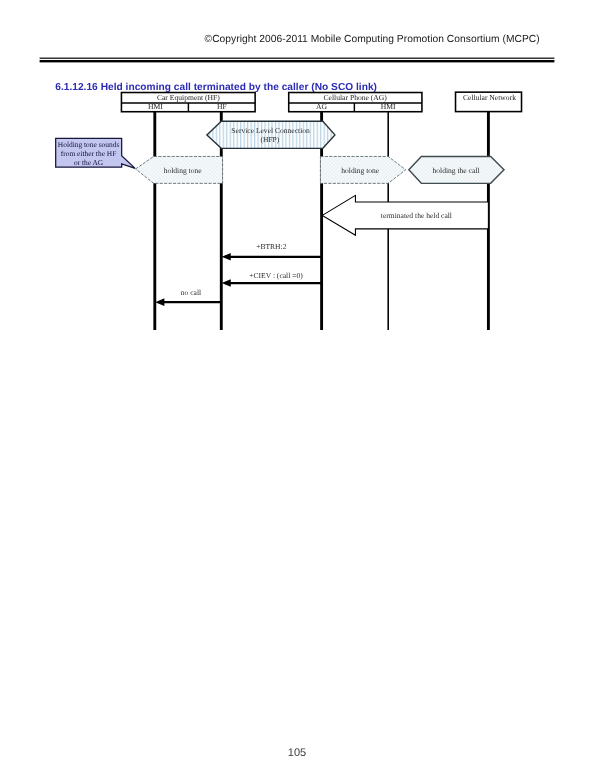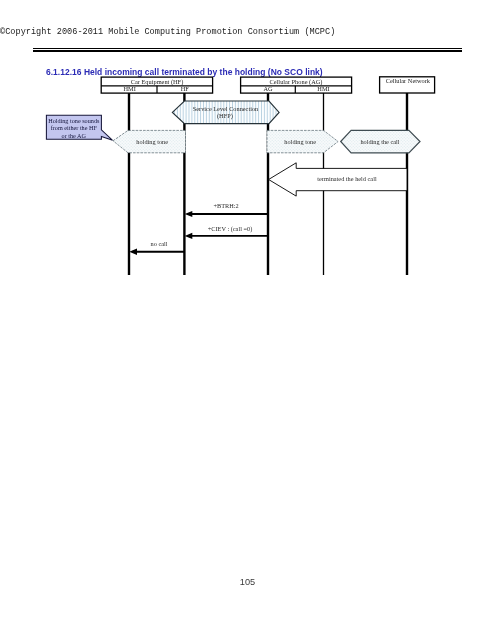--- a/index.html
+++ b/index.html
@@ -1,36 +1,36 @@
 <!DOCTYPE html>
 <html><head>
 <meta charset="utf-8">
 <style>
   html,body{margin:0;padding:0;}
   body{width:495px;height:640px;background:#fff;font-family:"Liberation Serif",serif;}
   .page{position:relative;width:495px;height:640px;overflow:hidden;background:#fff;}
-  .hdr-copy{position:absolute;left:0;top:27.6px;line-height:9px;width:449.8px;font-family:Liberation Mono, monospace;font-size:8.55px;color:#1a1a1a;letter-spacing:0.03px;}
+  .hdr-copy{position:absolute;left:0;top:27.6px;line-height:9px;width:449.8px;text-align:right;font-family:Liberation Sans, sans-serif;font-size:8.55px;color:#1a1a1a;letter-spacing:0.03px;}
   .hdr-title{position:absolute;left:46px;top:38.0px;line-height:9px;font-family:"Liberation Sans",sans-serif;font-size:8.47px;font-weight:bold;color:#1d1d5c;letter-spacing:0.02px;}
   .hdr-rule1{position:absolute;left:32.8px;top:48.1px;width:429.7px;height:1.2px;background:#000;}
   .hdr-rule2{position:absolute;left:32.8px;top:50.2px;width:429.7px;height:1.7px;background:#000;}
   .section-h{position:absolute;left:46px;top:67.8px;line-height:9px;font-family:"Liberation Sans",sans-serif;font-size:8.48px;font-weight:bold;color:#2b2bb5;letter-spacing:0.02px;white-space:nowrap;}
-  .pagenum{position:absolute;left:0;top:578px;line-height:9px;width:495px;text-align:center;font-family:"Liberation Sans",sans-serif;font-size:9.2px;color:#3a3a3a;}
+  .pagenum{position:absolute;left:0;top:623px;line-height:9px;width:495px;text-align:center;font-family:"Liberation Sans",sans-serif;font-size:9.2px;color:#3a3a3a;}
   svg.diagram{position:absolute;left:0;top:0;width:495px;height:640px;}
   .dtext{font-family:"Liberation Serif",serif;font-size:6.35px;fill:#1a1a1a;text-anchor:middle;}
   .btext{font-family:"Liberation Serif",serif;font-size:6.3px;fill:#2b2b2b;text-anchor:middle;}
   .ctext{font-family:"Liberation Serif",serif;font-size:6.2px;fill:#14143c;text-anchor:middle;}
 </style>
 </head>
 <body>
 
 <div class="page">
   <div class="hdr-copy">©Copyright 2006-2011 Mobile Computing Promotion Consortium (MCPC)</div>
   <div class="hdr-rule1"></div>
   <div class="hdr-rule2"></div>
-  <div class="section-h"><span>6.1.12.16</span> <span>Held incoming call terminated by the holding (No SCO link)</span></div>
+  <div class="section-h"><span>6.1.12.16</span> <span>Held incoming call terminated by the caller (No SCO link)</span></div>
 
   <svg class="diagram" viewBox="0 0 495 640">
     <defs>
       <pattern id="vlines" width="2.9" height="4" patternUnits="userSpaceOnUse">
         <rect width="2.9" height="4" fill="#fbfdfe"></rect>
         <rect x="0" y="0" width="0.95" height="4" fill="#b9d2e2"></rect>
       </pattern>
       <pattern id="dots" width="3" height="3" patternUnits="userSpaceOnUse">
         <rect width="3" height="3" fill="#f7fafb"></rect>
         <circle cx="0.75" cy="0.75" r="0.6" fill="#dbe7ec"></circle>

